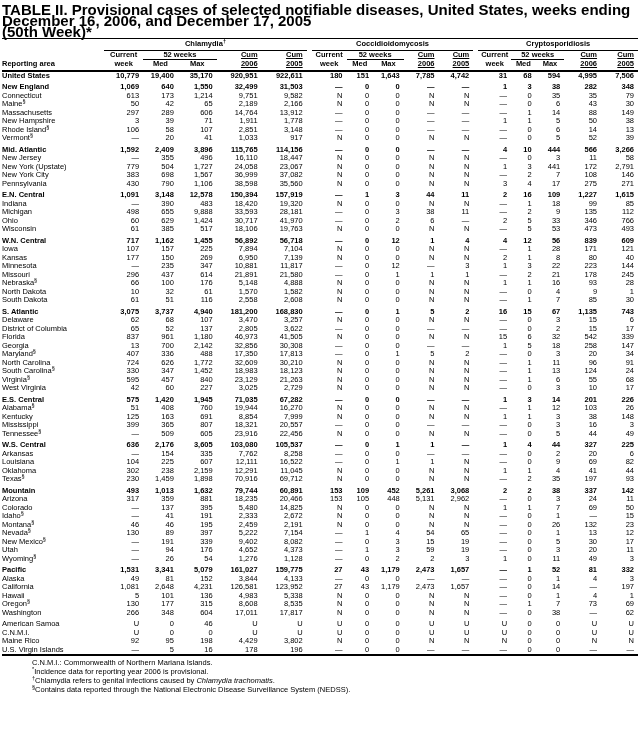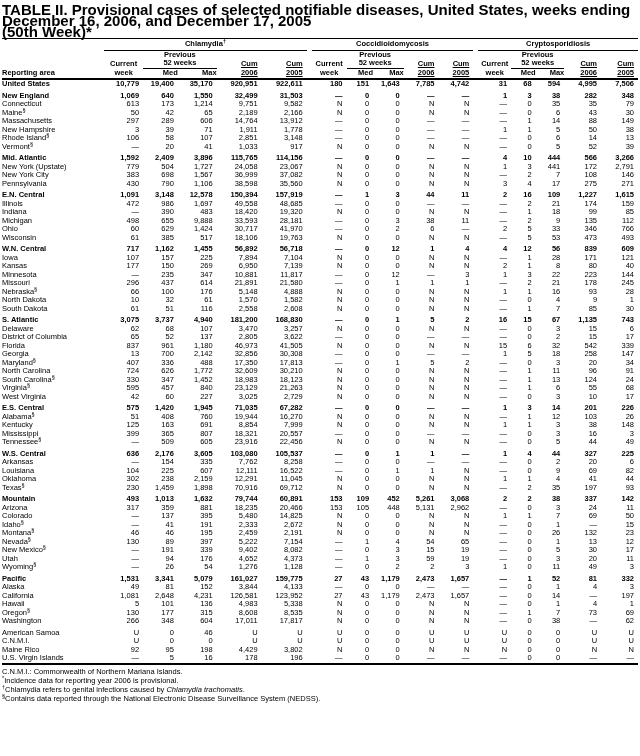--- a/index.html
+++ b/index.html
@@ -7,31 +7,31 @@
   .page{padding:4px 2px 0 2px;}
   .title{font-weight:bold;font-size:15px;line-height:11px;}
   .title-rule{border-bottom:1px solid #000;margin-top:1px;margin-bottom:1px;}
   table{border-collapse:collapse;table-layout:fixed;width:636px;border-bottom:2px solid #000;}
   th,td{font-size:7.5px;line-height:8.5px;padding:0;vertical-align:bottom;white-space:nowrap;}
   thead th{font-weight:bold;}
   .gname{text-align:center;border-bottom:1px solid #000;padding-bottom:1px;}
   .prev{text-align:center;}
   .w52{text-align:center;border-bottom:1px solid #000;}
   .h-cur{text-align:center;}
-  .h-med,.h-max{text-align:right;}
+  .h-med,.h-max{text-align:center;}
   .h-cum{text-align:right;padding-right:4px;text-decoration:underline;}
   .area-h{text-align:left;}
   thead tr.last th{border-bottom:2px solid #000;padding-bottom:1px;}
   td.num{text-align:right;padding-right:4px;}
   td.area{text-align:left;}
   tbody.sec tr{height:8.5px;}
   tr.bold td{font-weight:bold;}
   tbody.sec:not(:first-of-type) tr:first-child td{padding-top:3px;}
   sup{font-size:5.5px;vertical-align:super;line-height:0;}
-  .footnotes{margin-top:2px;font-size:7.5px;line-height:9px;}
+  .footnotes{margin-top:2px;font-size:7.5px;line-height:9px;margin-left:30px;}
   .abbrev span{margin-right:14px;}
   .fn{margin:0;}
   .fnmark{vertical-align:super;font-size:5.5px;line-height:0;}
   .italic{font-style:italic;}
 </style>
 </head>
 <body>
 
 <div class="page">
   <div class="title">
@@ -65,37 +65,20 @@
       <tr>
         <th class="area-h"></th>
         <th class="gname" colspan="5"><span>Chlamydia</span><sup>†</sup></th>
         <th></th>
         <th class="gname" colspan="5">Coccidioidomycosis</th>
         <th></th>
         <th class="gname" colspan="5">Cryptosporidiosis</th>
       </tr>
       <tr>
         <th></th>
-        <th></th>
-          <th class="prev" colspan="2">Previous</th>
-          <th></th>
-          <th></th>
-        <th></th>
-        <th></th>
-          <th class="prev" colspan="2">Previous</th>
-          <th></th>
-          <th></th>
-        <th></th>
-        <th></th>
-          <th class="prev" colspan="2">Previous</th>
-          <th></th>
-          <th></th>
-      </tr>
-      <tr>
-        <th></th>
         <th class="h-cur">Current</th>
           <th class="w52" colspan="2">52 weeks</th>
           <th class="h-cum">Cum</th>
           <th class="h-cum">Cum</th>
         <th></th>
         <th class="h-cur">Current</th>
           <th class="w52" colspan="2">52 weeks</th>
           <th class="h-cum">Cum</th>
           <th class="h-cum">Cum</th>
         <th></th>
@@ -304,20 +287,40 @@
           <td class="num">—</td>
           <td class="num">—</td>
           <td></td>
           <td class="num">4</td>
           <td class="num">10</td>
           <td class="num">444</td>
           <td class="num">566</td>
           <td class="num">3,266</td>
         </tr>
         <tr>
+          <td class="area">New Jersey</td>
+          <td class="num">—</td>
+          <td class="num">355</td>
+          <td class="num">496</td>
+          <td class="num">16,110</td>
+          <td class="num">18,447</td>
+          <td></td>
+          <td class="num">N</td>
+          <td class="num">0</td>
+          <td class="num">0</td>
+          <td class="num">N</td>
+          <td class="num">N</td>
+          <td></td>
+          <td class="num">—</td>
+          <td class="num">0</td>
+          <td class="num">3</td>
+          <td class="num">11</td>
+          <td class="num">58</td>
+        </tr>
+        <tr>
           <td class="area">New York (Upstate)</td>
           <td class="num">779</td>
           <td class="num">504</td>
           <td class="num">1,727</td>
           <td class="num">24,058</td>
           <td class="num">23,067</td>
           <td></td>
           <td class="num">N</td>
           <td class="num">0</td>
           <td class="num">0</td>
@@ -384,40 +387,20 @@
           <td class="num">1</td>
           <td class="num">3</td>
           <td class="num">44</td>
           <td class="num">11</td>
           <td></td>
           <td class="num">2</td>
           <td class="num">16</td>
           <td class="num">109</td>
           <td class="num">1,227</td>
           <td class="num">1,615</td>
-        </tr>
-        <tr>
-          <td class="area">Illinois</td>
-          <td class="num">472</td>
-          <td class="num">986</td>
-          <td class="num">1,697</td>
-          <td class="num">49,558</td>
-          <td class="num">48,685</td>
-          <td></td>
-          <td class="num">—</td>
-          <td class="num">0</td>
-          <td class="num">0</td>
-          <td class="num">—</td>
-          <td class="num">—</td>
-          <td></td>
-          <td class="num">—</td>
-          <td class="num">2</td>
-          <td class="num">21</td>
-          <td class="num">174</td>
-          <td class="num">159</td>
         </tr>
         <tr>
           <td class="area">Indiana</td>
           <td class="num">—</td>
           <td class="num">390</td>
           <td class="num">483</td>
           <td class="num">18,420</td>
           <td class="num">19,320</td>
           <td></td>
           <td class="num">N</td>

